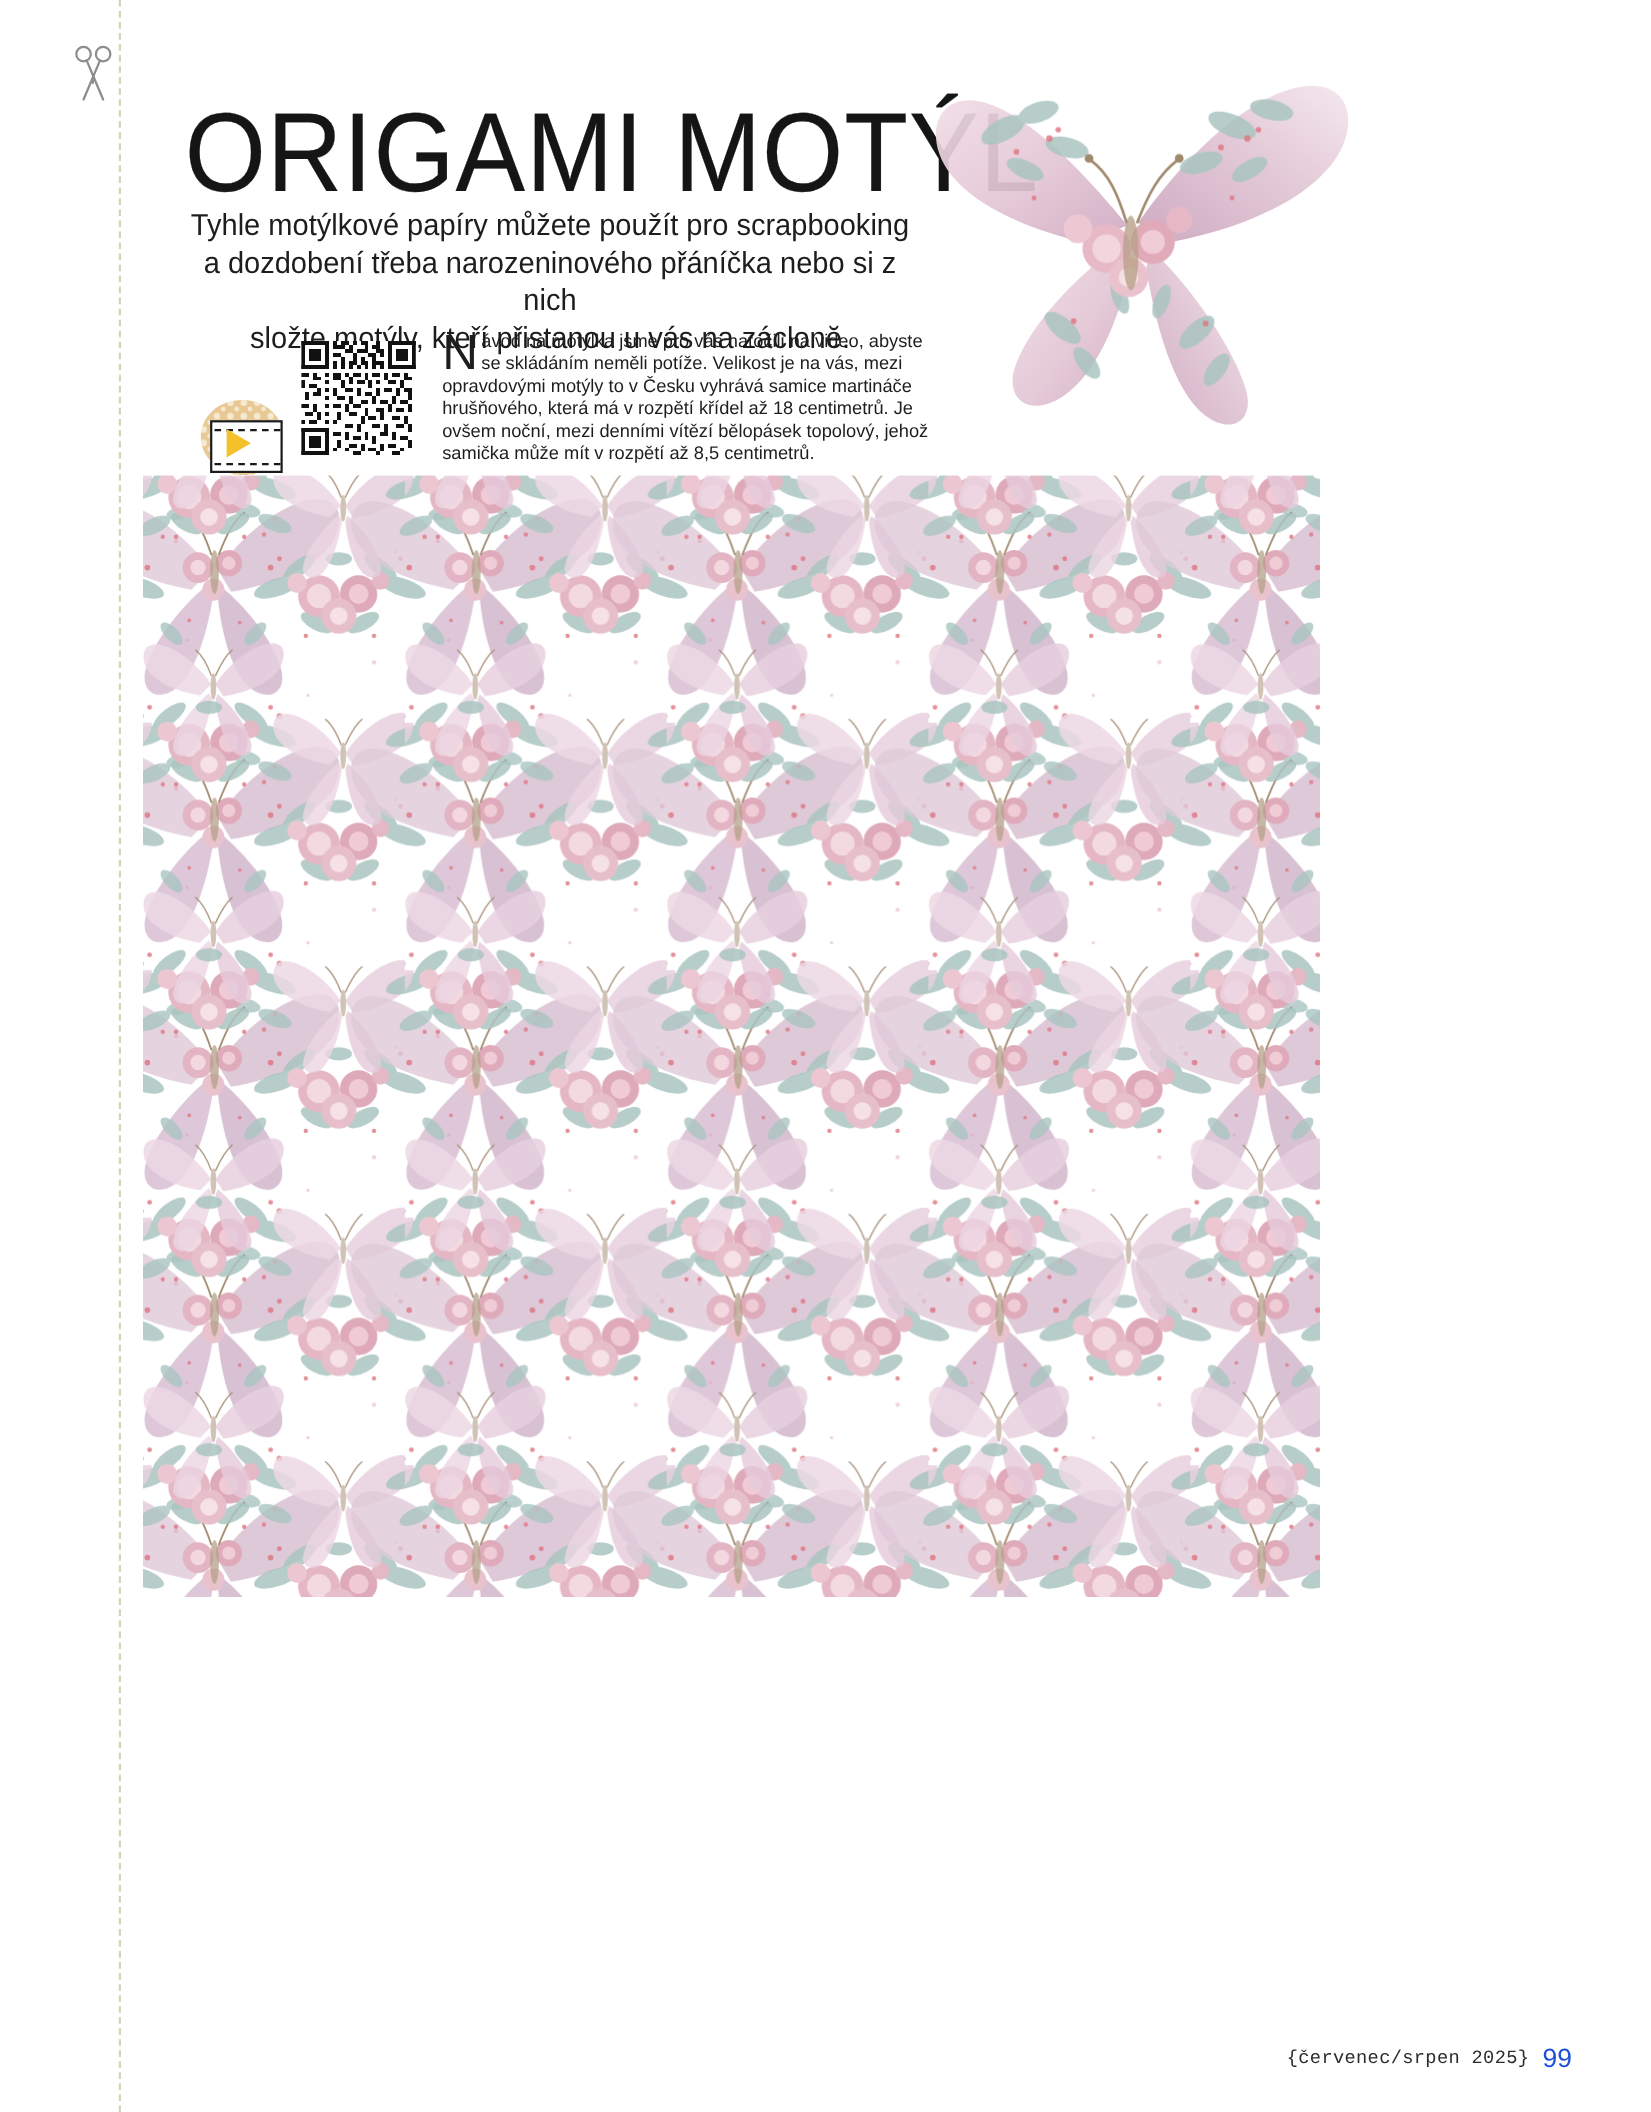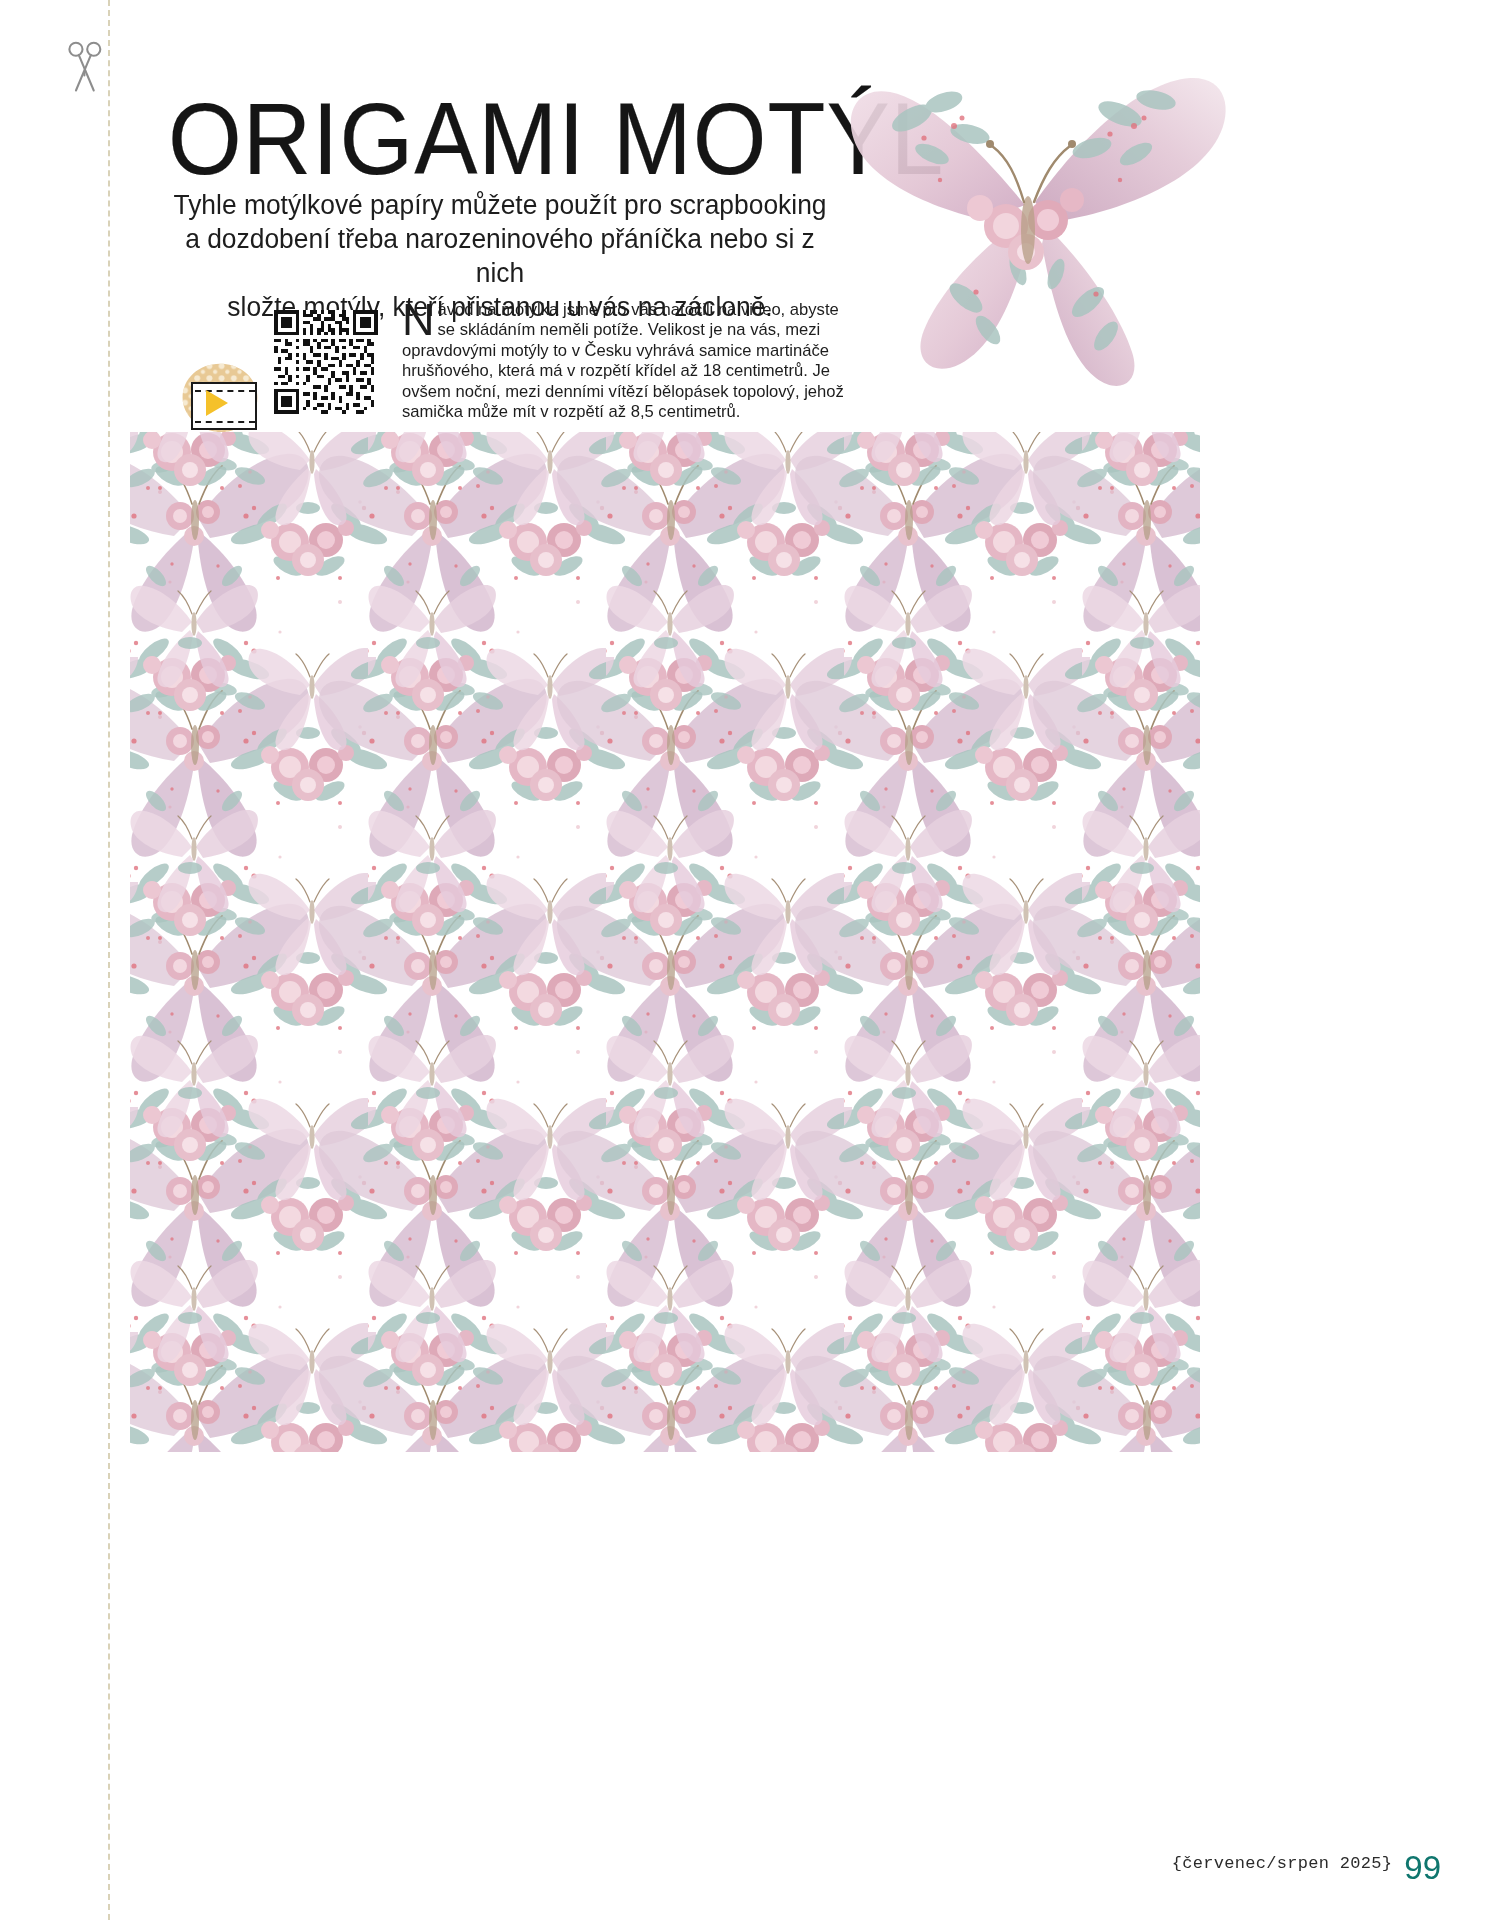--- a/index.html
+++ b/index.html
@@ -102,30 +102,30 @@
   
   .pattern{
     position:absolute;left:130px;top:432px;width:1070px;height:1020px;
     background:#ffffff;
     overflow:hidden;
   }
   .pattern svg{display:block;}
 
   
   .footer{
-    position:absolute;right:60px;bottom:38px;
-    display:flex;align-items:flex-start;gap:12px;
+    position:absolute;right:72px;bottom:38px;
+    display:flex;align-items:center;gap:12px;
   }
   .issue{
     font-family:"Liberation Mono", monospace;
     font-size:17px;color:#2b2b2b;letter-spacing:0.3px;
   }
   .pagenum{
     font-family:"Liberation Sans", sans-serif;
-    font-size:33px;color:#0f766e;font-weight:400;line-height:0.85;
+    font-size:24px;color:#1d4ed8;font-weight:400;line-height:0.85;
   }
 </style>
 </head>
 <body>
 
 <div class="page">
 
   <div class="cut-line"></div>
   <div class="scissors">
     <svg viewBox="0 0 64 64" width="60" height="60">

